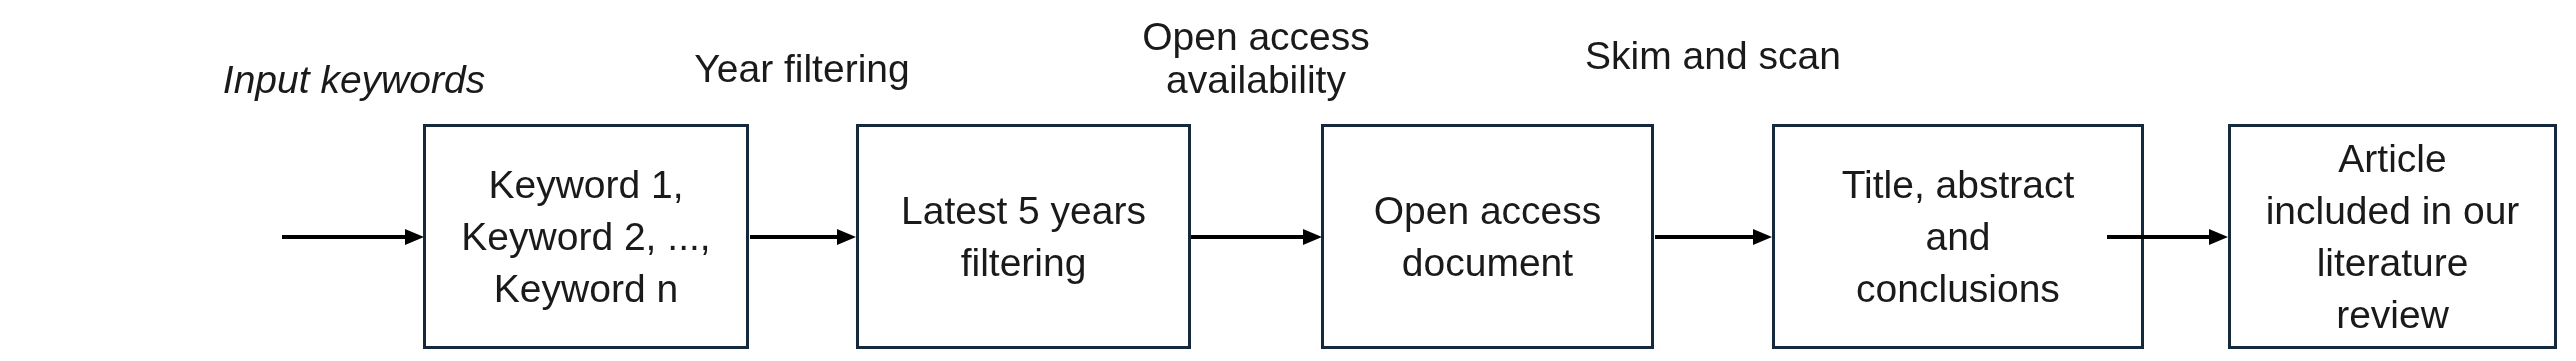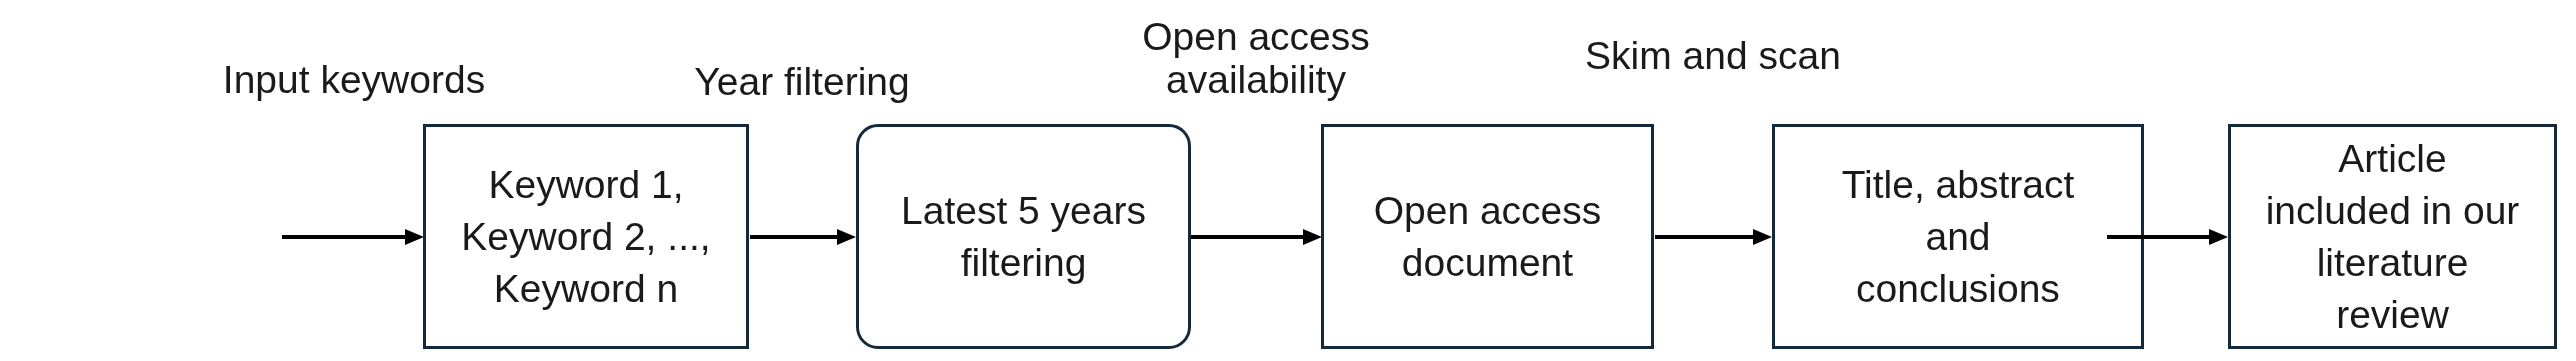--- a/index.html
+++ b/index.html
@@ -28,21 +28,21 @@
     display: flex;
     align-items: center;
     justify-content: center;
     text-align: center;
     font-size: 39px;
     line-height: 52px;
   }
   .box-label { white-space: pre-line; }
   .b1 { left: 15.7px;   width: 266px; }
   .b2 { left: 423px;  width: 326px; }
-  .b3 { left: 856px; width: 335px; border-radius: 22px; }
+  .b3 { left: 856px; width: 335px; }
   .b4 { left: 1321px; width: 333px; }
   .b5 { left: 1772px; width: 372px; }
   .b6 { left: 2228px; width: 329px; justify-content: center; }
 
   
   .arrow {
     position: absolute;
     top: 227px;
     height: 20.4px;
   }
@@ -73,22 +73,22 @@
   
   .alabel {
     position: absolute;
     transform: translateX(-50%);
     font-size: 39px;
     line-height: 43px;
     text-align: center;
     white-space: pre-line;
     color: #1a1a1a;
   }
-  .l1 { left: 354px;  top: 58px; }
-  .l2 { left: 802px; top: 47px; margin-top: 13px; }
+  .l1 { left: 354px;  top: 58px; font-style: italic; }
+  .l2 { left: 802px; top: 47px; }
   .l3 { left: 1256px; top: 15px; }
   .l4 { left: 1713px; top: 34px; text-align: right; }
 </style>
 </head>
 <body>
 
 <div class="canvas">
 
   <div class="alabel l1">Input keywords</div>
   <div class="alabel l2">Year filtering</div>

